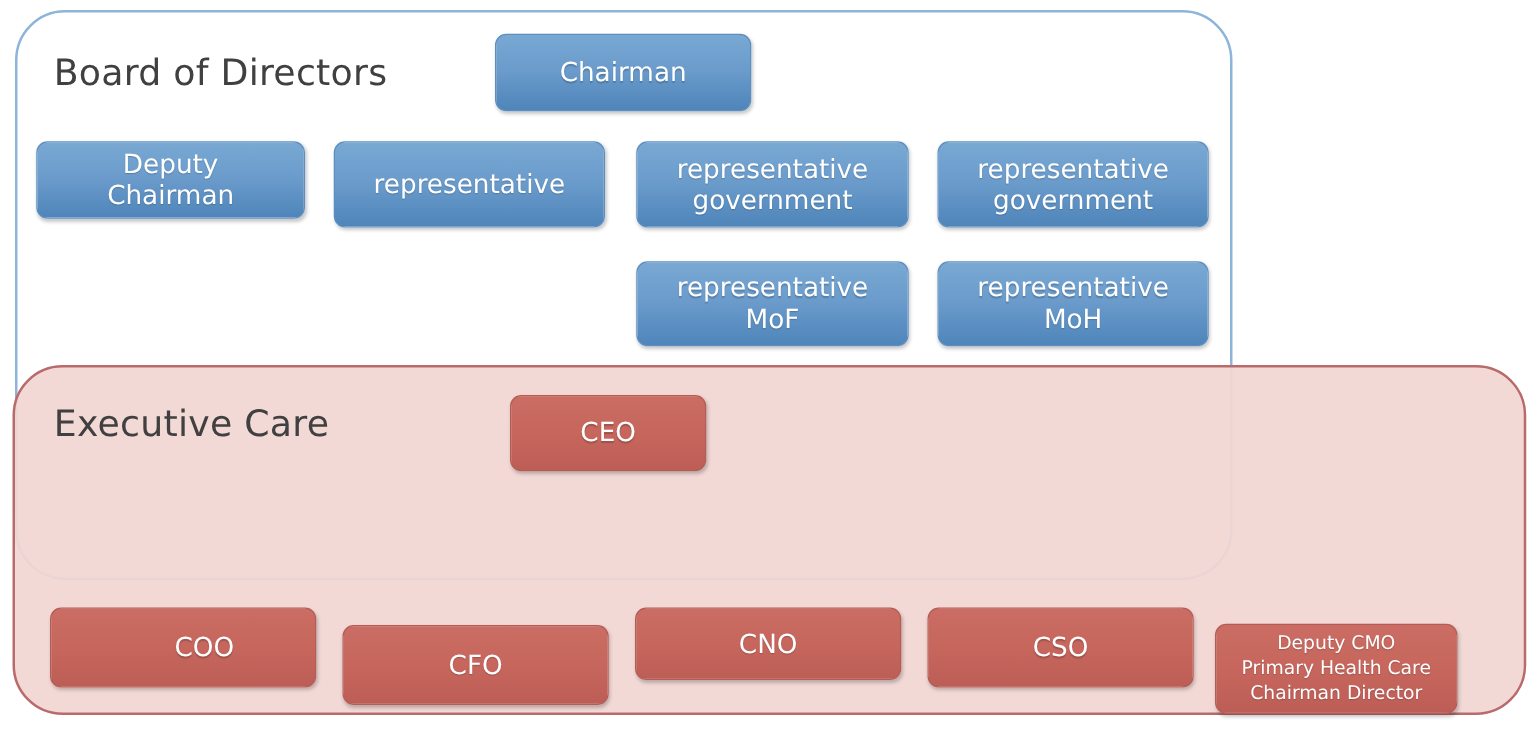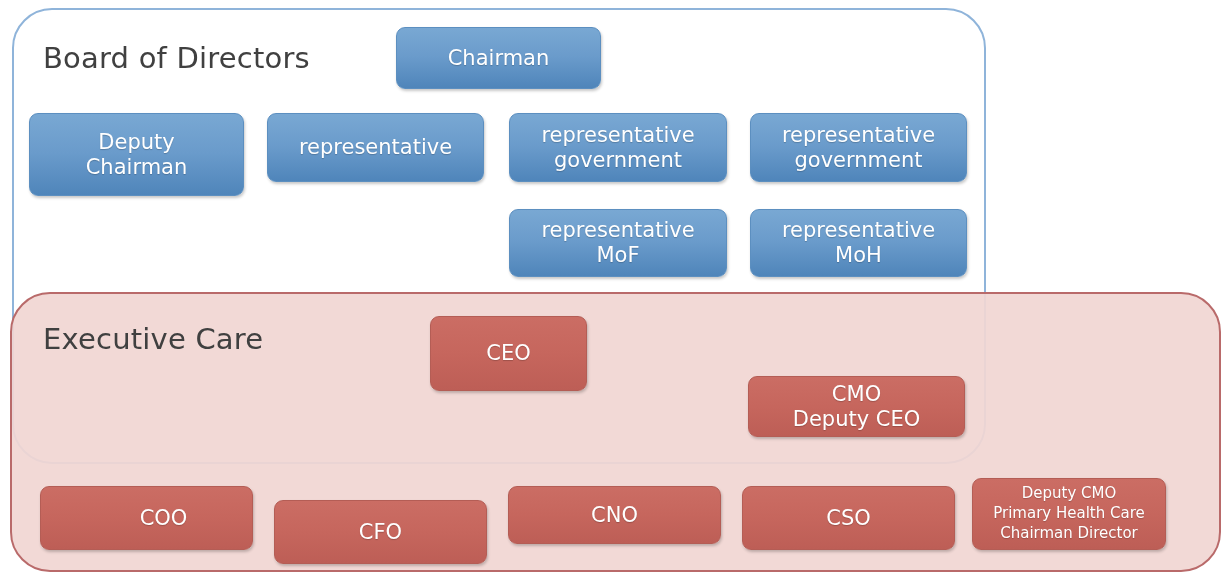--- a/index.html
+++ b/index.html
@@ -79,34 +79,34 @@
     font-size: 21px;
   }
   .node.red {
     background: linear-gradient(180deg, #cb6d64 0%, #c6665d 50%, #bd5e56 100%);
     border: 1px solid #b45d55;
     font-size: 21px;
   }
   .node .lines { display: block; width: 100%; text-align: center; }
   .node .lines span { display: block; }
 
-  .node.small { font-size: 15px; line-height: 1.32; }
+  .node.small { font-size: 15px; line-height: 1.32; margin-top: 21px; }
 
   
   #n-chairman      { left: 396px;  top: 27px;  width: 205px; height: 62px; }
 
-  #n-deputy-chair  { left: 29px;   top: 113px; width: 215px; height: 83px; }
+  #n-deputy-chair  { left: 29px;   top: 113px; width: 215px; height: 62px; }
   #n-rep-patients  { left: 267px;  top: 113px; width: 217px; height: 69px; }
   #n-rep-gov-1     { left: 509px;  top: 113px; width: 218px; height: 69px; }
   #n-rep-gov-2     { left: 750px;  top: 113px; width: 217px; height: 69px; }
 
   #n-rep-mof       { left: 509px;  top: 209px; width: 218px; height: 68px; }
   #n-rep-moh       { left: 750px;  top: 209px; width: 217px; height: 68px; }
 
-  #n-ceo           { left: 430px;  top: 316px; width: 157px; height: 75px; }
+  #n-ceo           { left: 408px;  top: 316px; width: 157px; height: 61px; }
   #n-cmo           { left: 748px;  top: 376px; width: 217px; height: 61px; }
 
   #n-coo           { left: 40px;   top: 486px; width: 213px; height: 64px; padding-left: 40px; }
   #n-cfo           { left: 274px;  top: 486px; width: 213px; height: 64px; margin-top: 14px; }
   #n-cno           { left: 508px;  top: 486px; width: 213px; height: 58px; }
   #n-cso           { left: 742px;  top: 486px; width: 213px; height: 64px; }
   #n-deputy-cmo    { left: 972px;  top: 478px; width: 194px; height: 72px; }
 </style>
 </head>
 <body>
@@ -167,26 +167,20 @@
       <span>MoH</span>
     </span>
   </div>
 
   <div id="n-ceo" class="node red">
     <span class="lines">
       <span>CEO</span>
     </span>
   </div>
 
-  <div id="n-cmo" class="node red">
-    <span class="lines">
-      <span>CMO</span>
-      <span>Deputy CEO</span>
-    </span>
-  </div>
 
   <div id="n-coo" class="node red">
     <span class="lines">
       <span>COO</span>
     </span>
   </div>
 
   <div id="n-cfo" class="node red">
     <span class="lines">
       <span>CFO</span>

